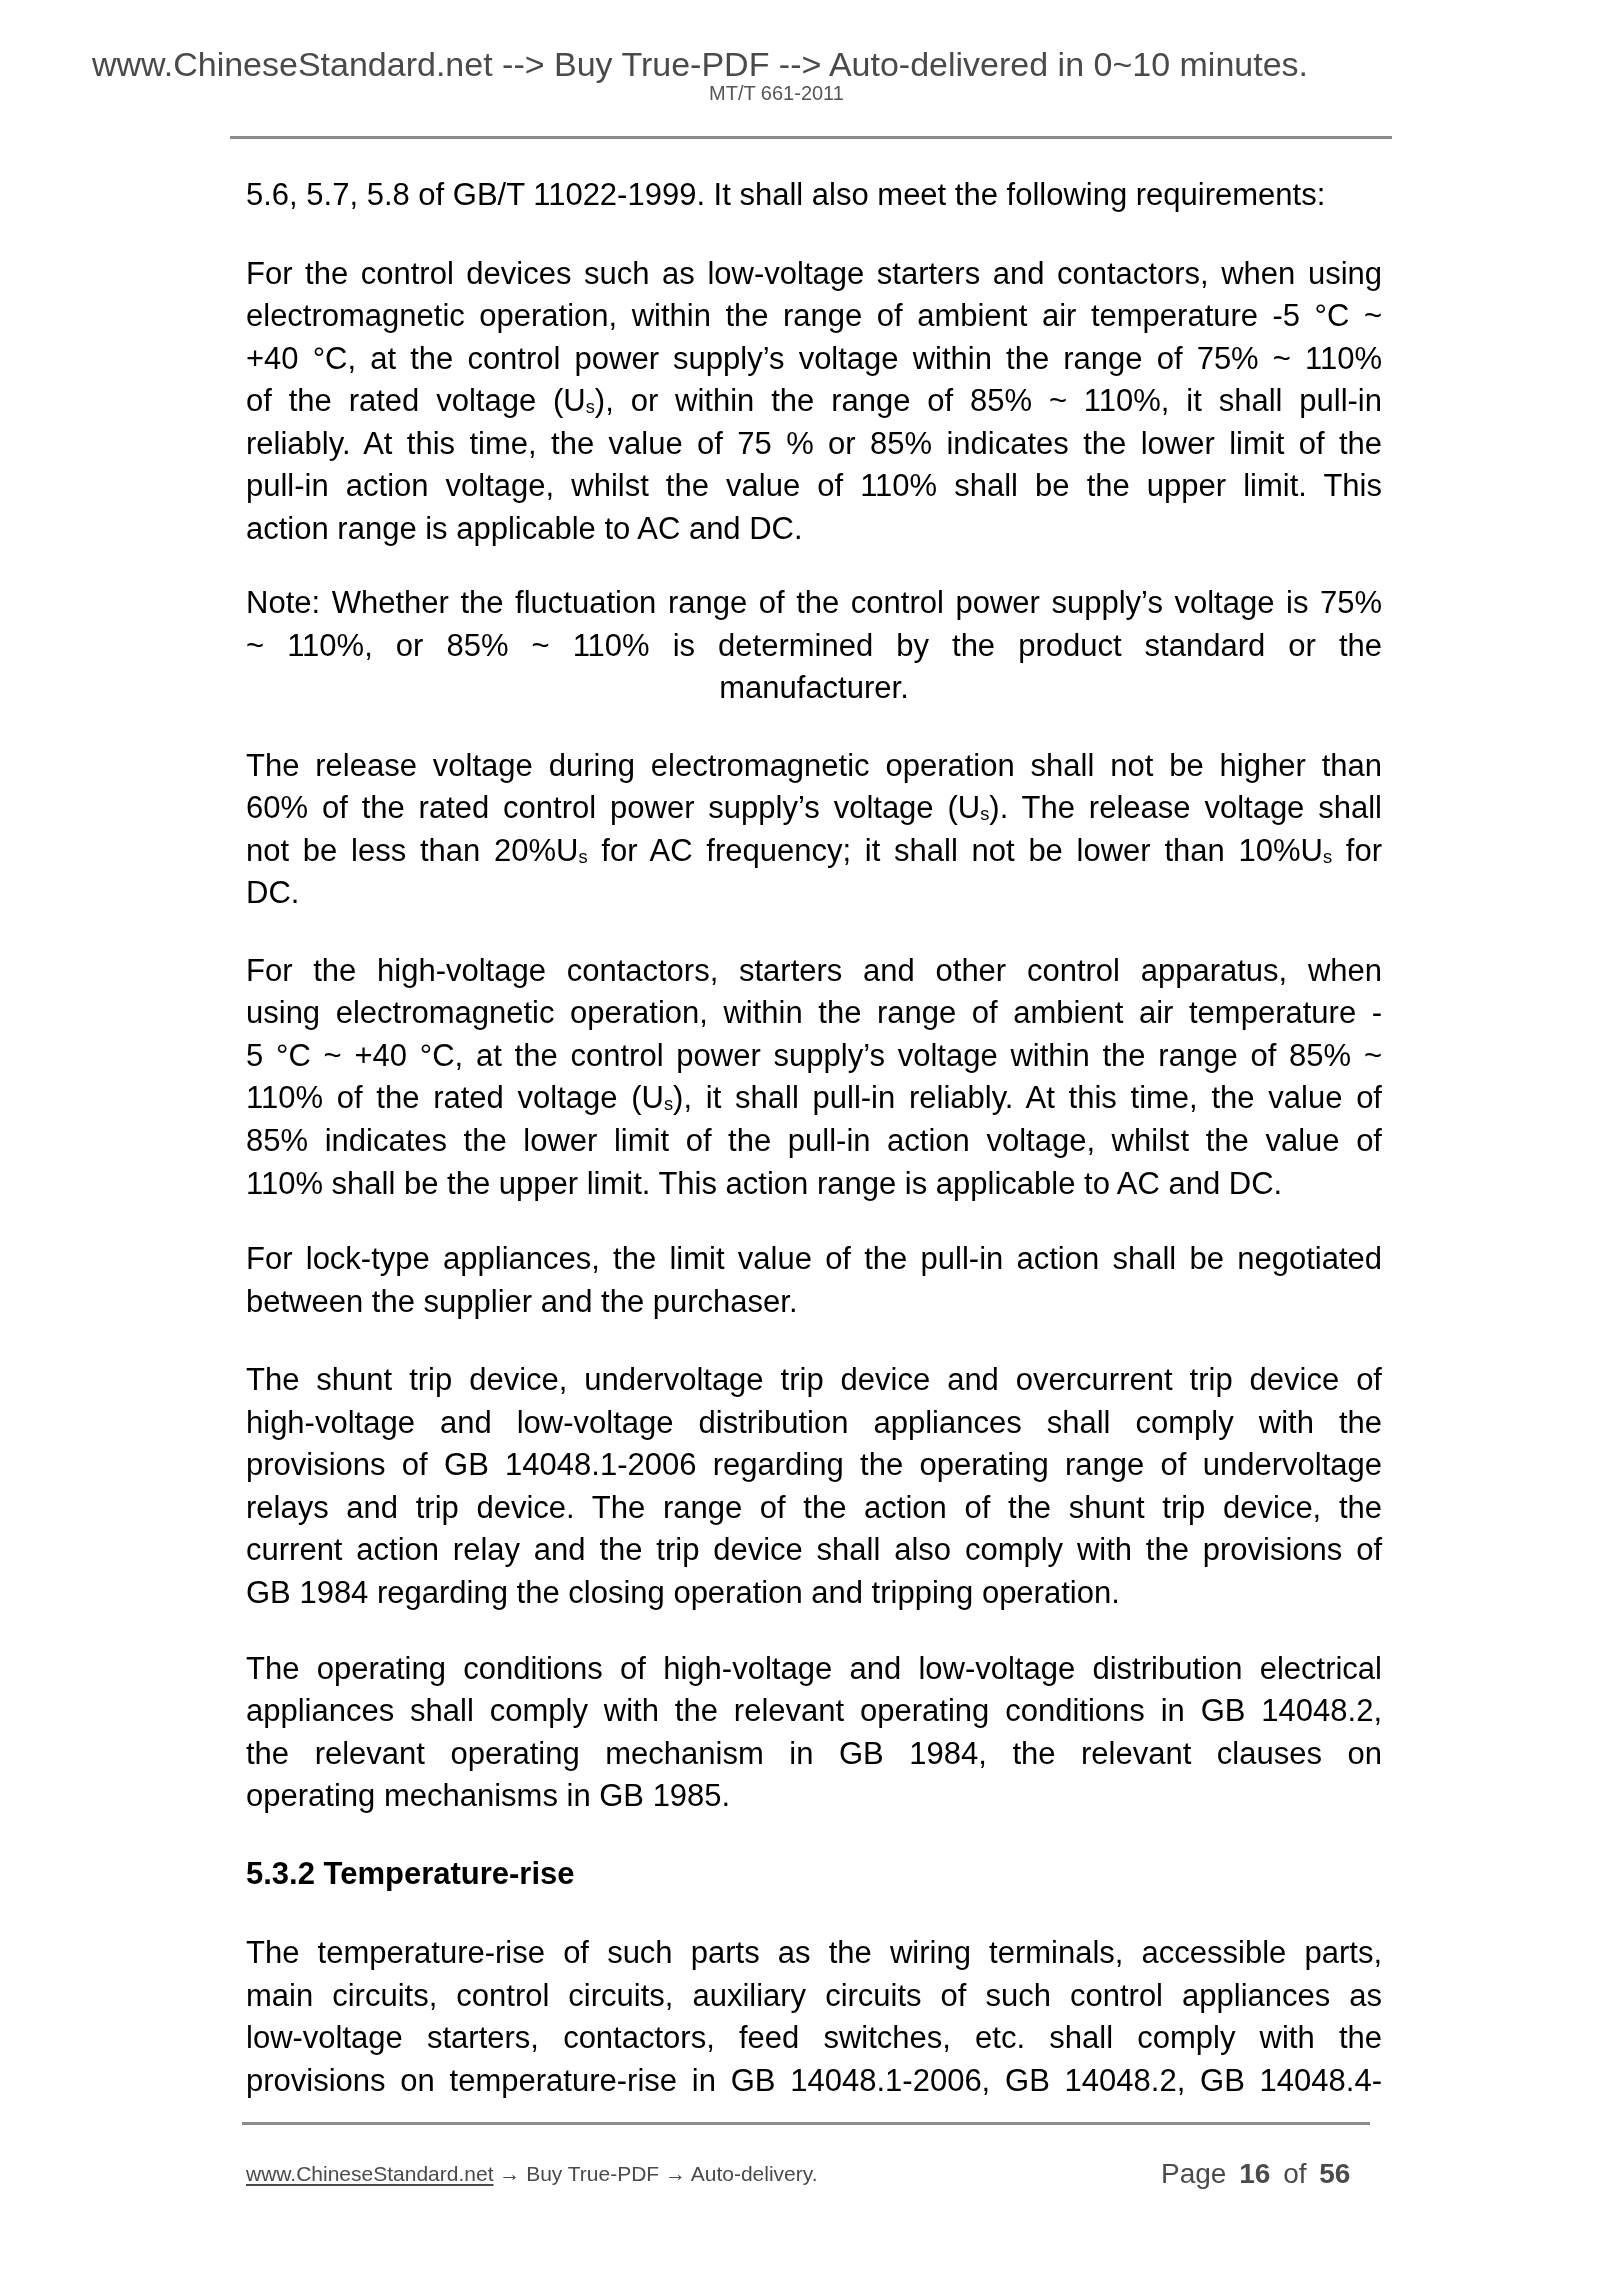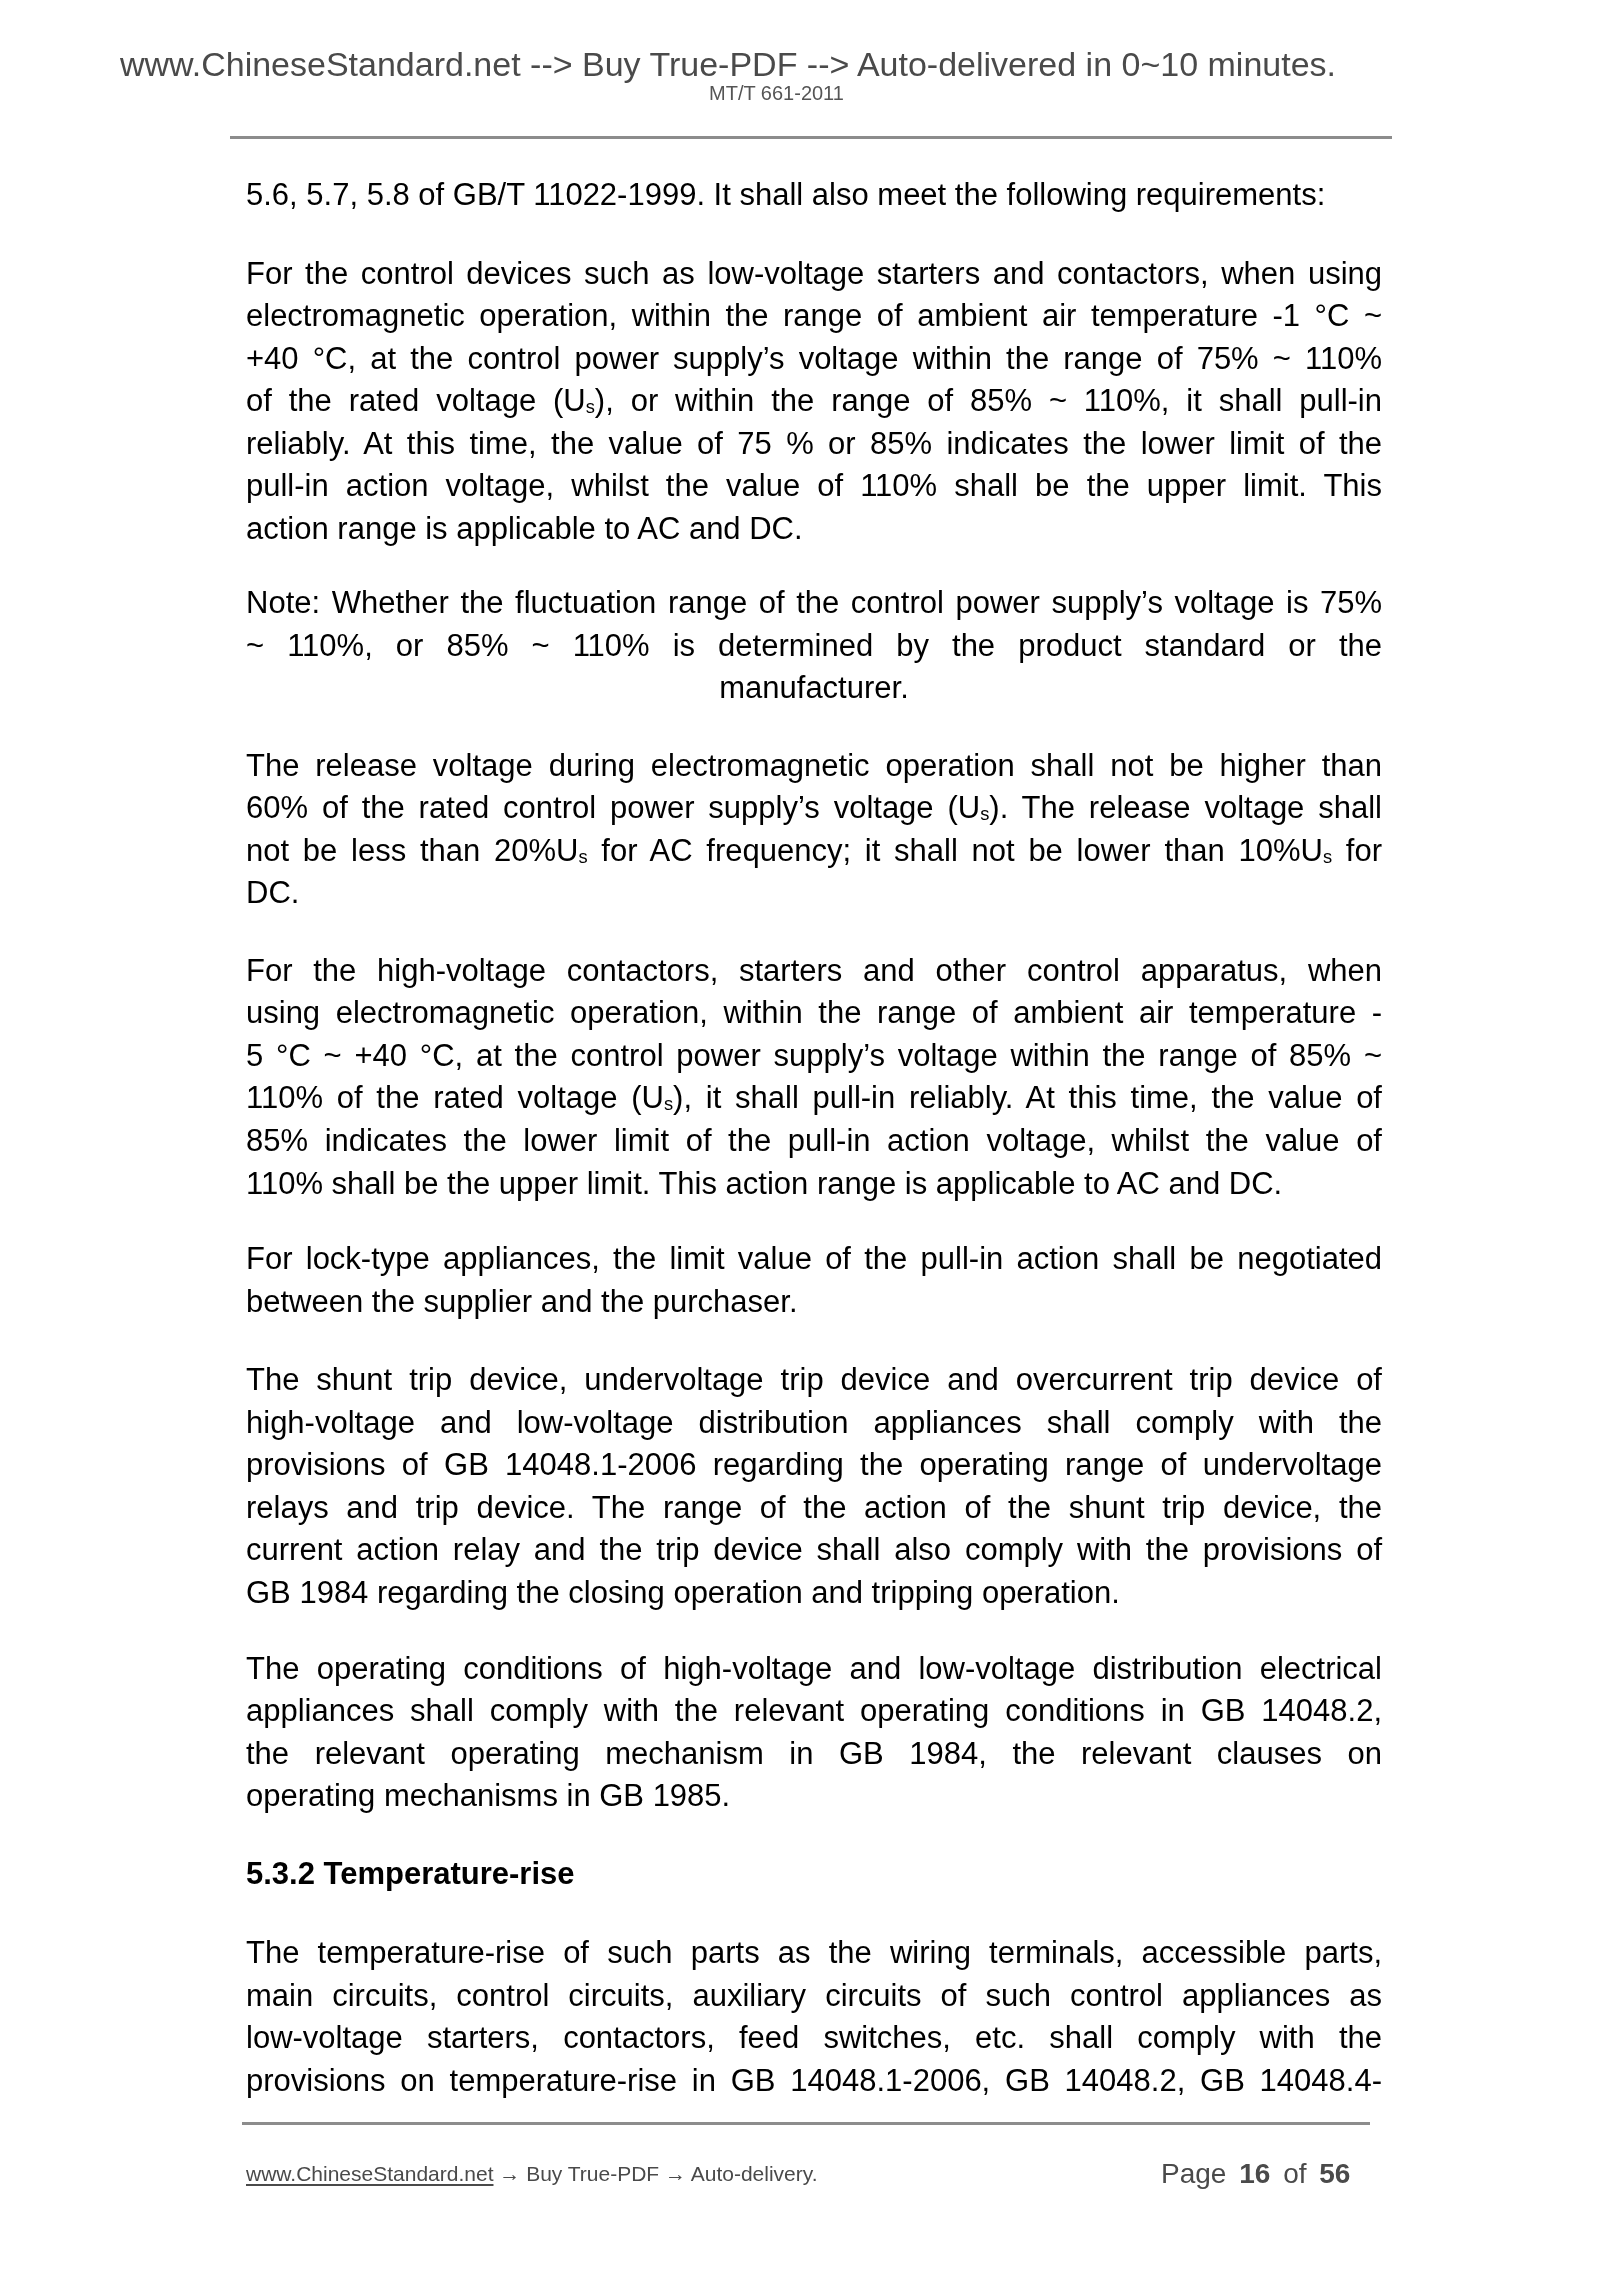--- a/index.html
+++ b/index.html
@@ -1,19 +1,19 @@
 <!DOCTYPE html>
 <html style="font-size:13.3px"><head>
 <meta charset="utf-8">
 <style>
   html, body { margin: 0; padding: 0; background: #ffffff; }
   body { width: 1623px; height: 2295px; position: relative; overflow: hidden;
          font-family: "Liberation Sans", sans-serif; color: #000; }
   .hdr { position: absolute; top: 43px; left: 0; width: 1400px; text-align: center;
-         font-size: 34px; color: #4a4a4a; line-height: 42px; white-space: nowrap; margin-left: 28px; }
+         font-size: 34px; color: #4a4a4a; line-height: 42px; white-space: nowrap; }
   .hdr-overlay { position: absolute; top: 78px; left: 709px; font-size: 20px; color: #555;
          line-height: 30px; white-space: nowrap; }
   .rule { position: absolute; height: 2.5px; background: #8c8c8c; }
   .body { position: absolute; left: 246px; width: 1136px; }
   .line { position: absolute; left: 0; width: 1136px; height: 43px; font-size: 31px;
           line-height: 43px; white-space: nowrap; }
   .line.just { text-align: justify; text-align-last: justify; }
   .line.left { text-align: left; }
   .line.bold { font-weight: bold; }
   .sub { font-size: 18.3px; vertical-align: -1.7px; }
@@ -30,21 +30,21 @@
 <div class="hdr">www.ChineseStandard.net --&gt; Buy True-PDF --&gt; Auto-delivered in 0~10 minutes.</div>
 <div class="hdr-overlay">MT/T 661-2011</div>
 <div class="rule" style="top:136px; left:230px; width:1162px;"></div>
 
 <div class="body" id="body" style="top:0;">
     <div>
       <div class="line left" style="top: 173px;">5.6, 5.7, 5.8 of GB/T 11022-1999. It shall also meet the following requirements:</div>
     </div>
     <div>
       <div class="line just" style="top: 252px;">For the control devices such as low-voltage starters and contactors, when using</div>
-      <div class="line just" style="top: 294px;">electromagnetic operation, within the range of ambient air temperature -1 °C ~</div>
+      <div class="line just" style="top: 294px;">electromagnetic operation, within the range of ambient air temperature -5 °C ~</div>
       <div class="line just" style="top: 337px;">+40 °C, at the control power supply’s voltage within the range of 75% ~ 110%</div>
       <div class="line just" style="top: 379px;">of the rated voltage (U<span class="sub">s</span>), or within the range of 85% ~ 110%, it shall pull-in</div>
       <div class="line just" style="top: 422px;">reliably. At this time, the value of 75 % or 85% indicates the lower limit of the</div>
       <div class="line just" style="top: 464px;">pull-in action voltage, whilst the value of 110% shall be the upper limit. This</div>
       <div class="line left" style="top: 507px;">action range is applicable to AC and DC.</div>
     </div>
     <div>
       <div class="line just" style="top: 581px;">Note: Whether the fluctuation range of the control power supply’s voltage is 75%</div>
       <div class="line just" style="top: 624px;">~ 110%, or 85% ~ 110% is determined by the product standard or the</div>
       <div class="line left" style="top: 666px; text-align: center;">manufacturer.</div>

